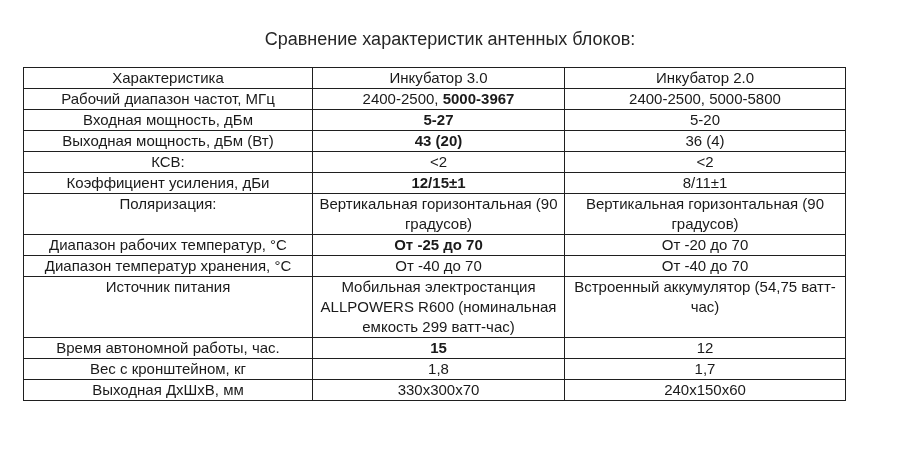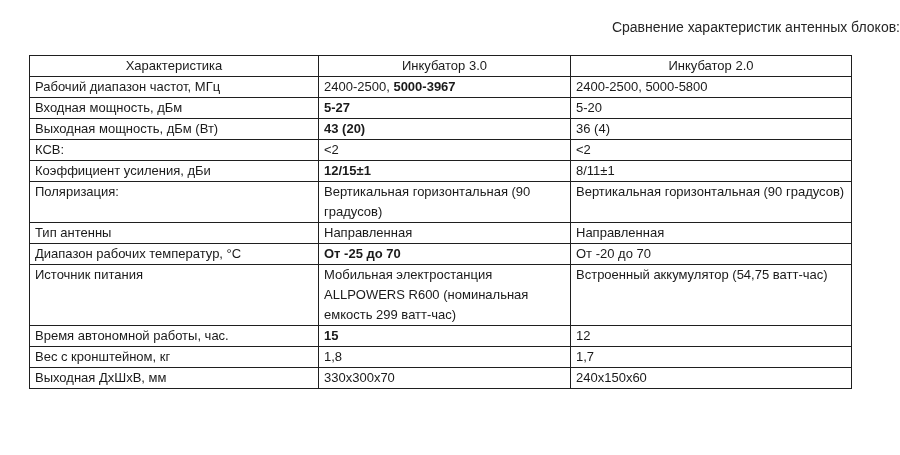--- a/index.html
+++ b/index.html
@@ -11,50 +11,50 @@
     font-family: "Liberation Sans", sans-serif;
     color: #1a1a1a;
     overflow: hidden;
   }
   .page {
     width: 900px;
     height: 455px;
     position: relative;
   }
   .doc-title {
-    margin: 0;
+    margin: 12px;
     padding-top: 15px;
-    text-align: right;
-    font-size: 14px;
+    text-align: center;
+    font-size: 18px;
     font-weight: 400;
     color: #262626;
     line-height: 24px;
   }
   table.cmp {
     border-collapse: collapse;
     table-layout: fixed;
     width: 822px;
-    margin: 16px 0 0 29px;
-    font-size: 13px;
+    margin: 16px 0 0 23px;
+    font-size: 15px;
   }
   table.cmp col.c1 { width: 289px; }
   table.cmp col.c2 { width: 252px; }
   table.cmp col.c3 { width: 281px; }
   table.cmp th, table.cmp td {
     border: 1px solid #1f1f1f;
     padding: 0 5px;
     line-height: 20px;
     vertical-align: top;
     overflow: hidden;
   }
   table.cmp th {
     font-weight: 400;
     text-align: center;
   }
-  table.cmp td { text-align: left; }
+  table.cmp td { text-align: center; }
   .b { font-weight: 700; }
 </style>
 </head>
 <body>
 
 <div class="page">
   <h1 class="doc-title">Сравнение характеристик антенных блоков:</h1>
   <table class="cmp">
     <colgroup>
       <col class="c1">
@@ -93,28 +93,28 @@
           <td>Коэффициент усиления, дБи</td>
           <td><span class="b">12/15±1</span></td>
           <td><span>8/11±1</span></td>
         </tr>
         <tr>
           <td>Поляризация:</td>
           <td><span>Вертикальная горизонтальная (90 градусов)</span></td>
           <td><span>Вертикальная горизонтальная (90 градусов)</span></td>
         </tr>
         <tr>
-          <td>Тип антенны</td>
-          <td><span>Направленная</span></td>
-          <td><span>Направленная</span></td>
-        </tr>
-        <tr>
           <td>Диапазон рабочих температур, °C</td>
           <td><span class="b">От -25 до 70</span></td>
           <td><span>От -20 до 70</span></td>
+        </tr>
+        <tr>
+          <td>Диапазон температур хранения, °C</td>
+          <td><span>От -40 до 70</span></td>
+          <td><span>От -40 до 70</span></td>
         </tr>
         <tr>
           <td>Источник питания</td>
           <td><span>Мобильная электростанция ALLPOWERS R600 (номинальная емкость 299 ватт-час)</span></td>
           <td><span>Встроенный аккумулятор (54,75 ватт-час)</span></td>
         </tr>
         <tr>
           <td>Время автономной работы, час.</td>
           <td><span class="b">15</span></td>
           <td><span>12</span></td>

